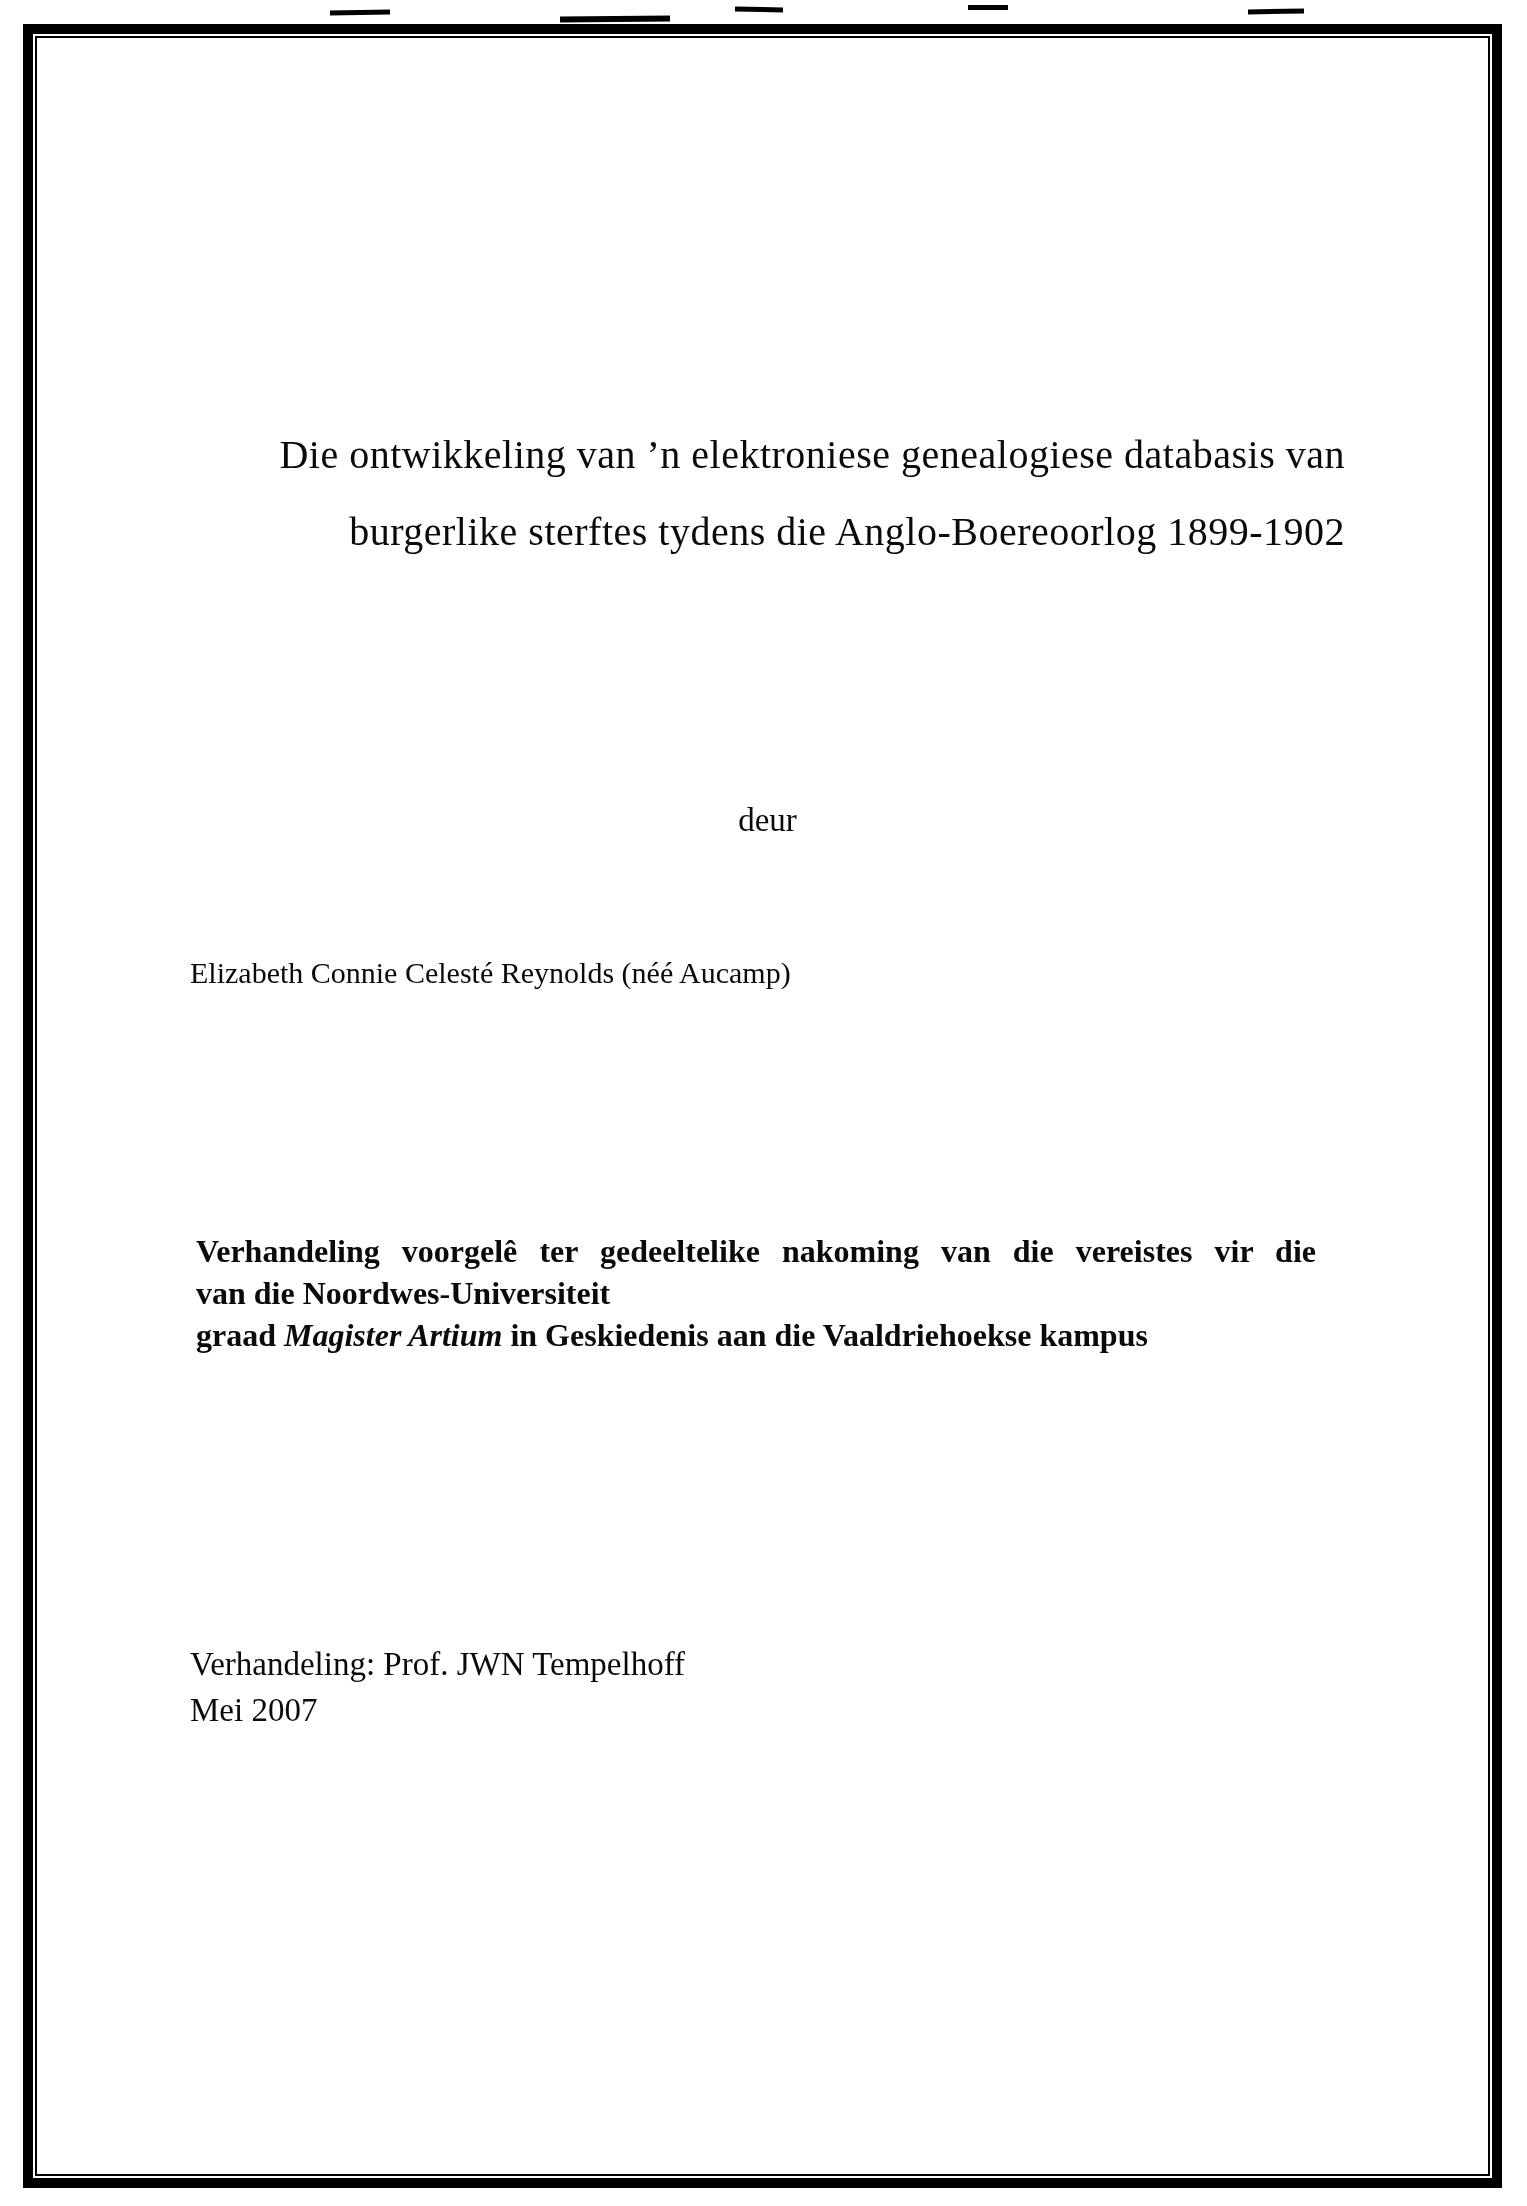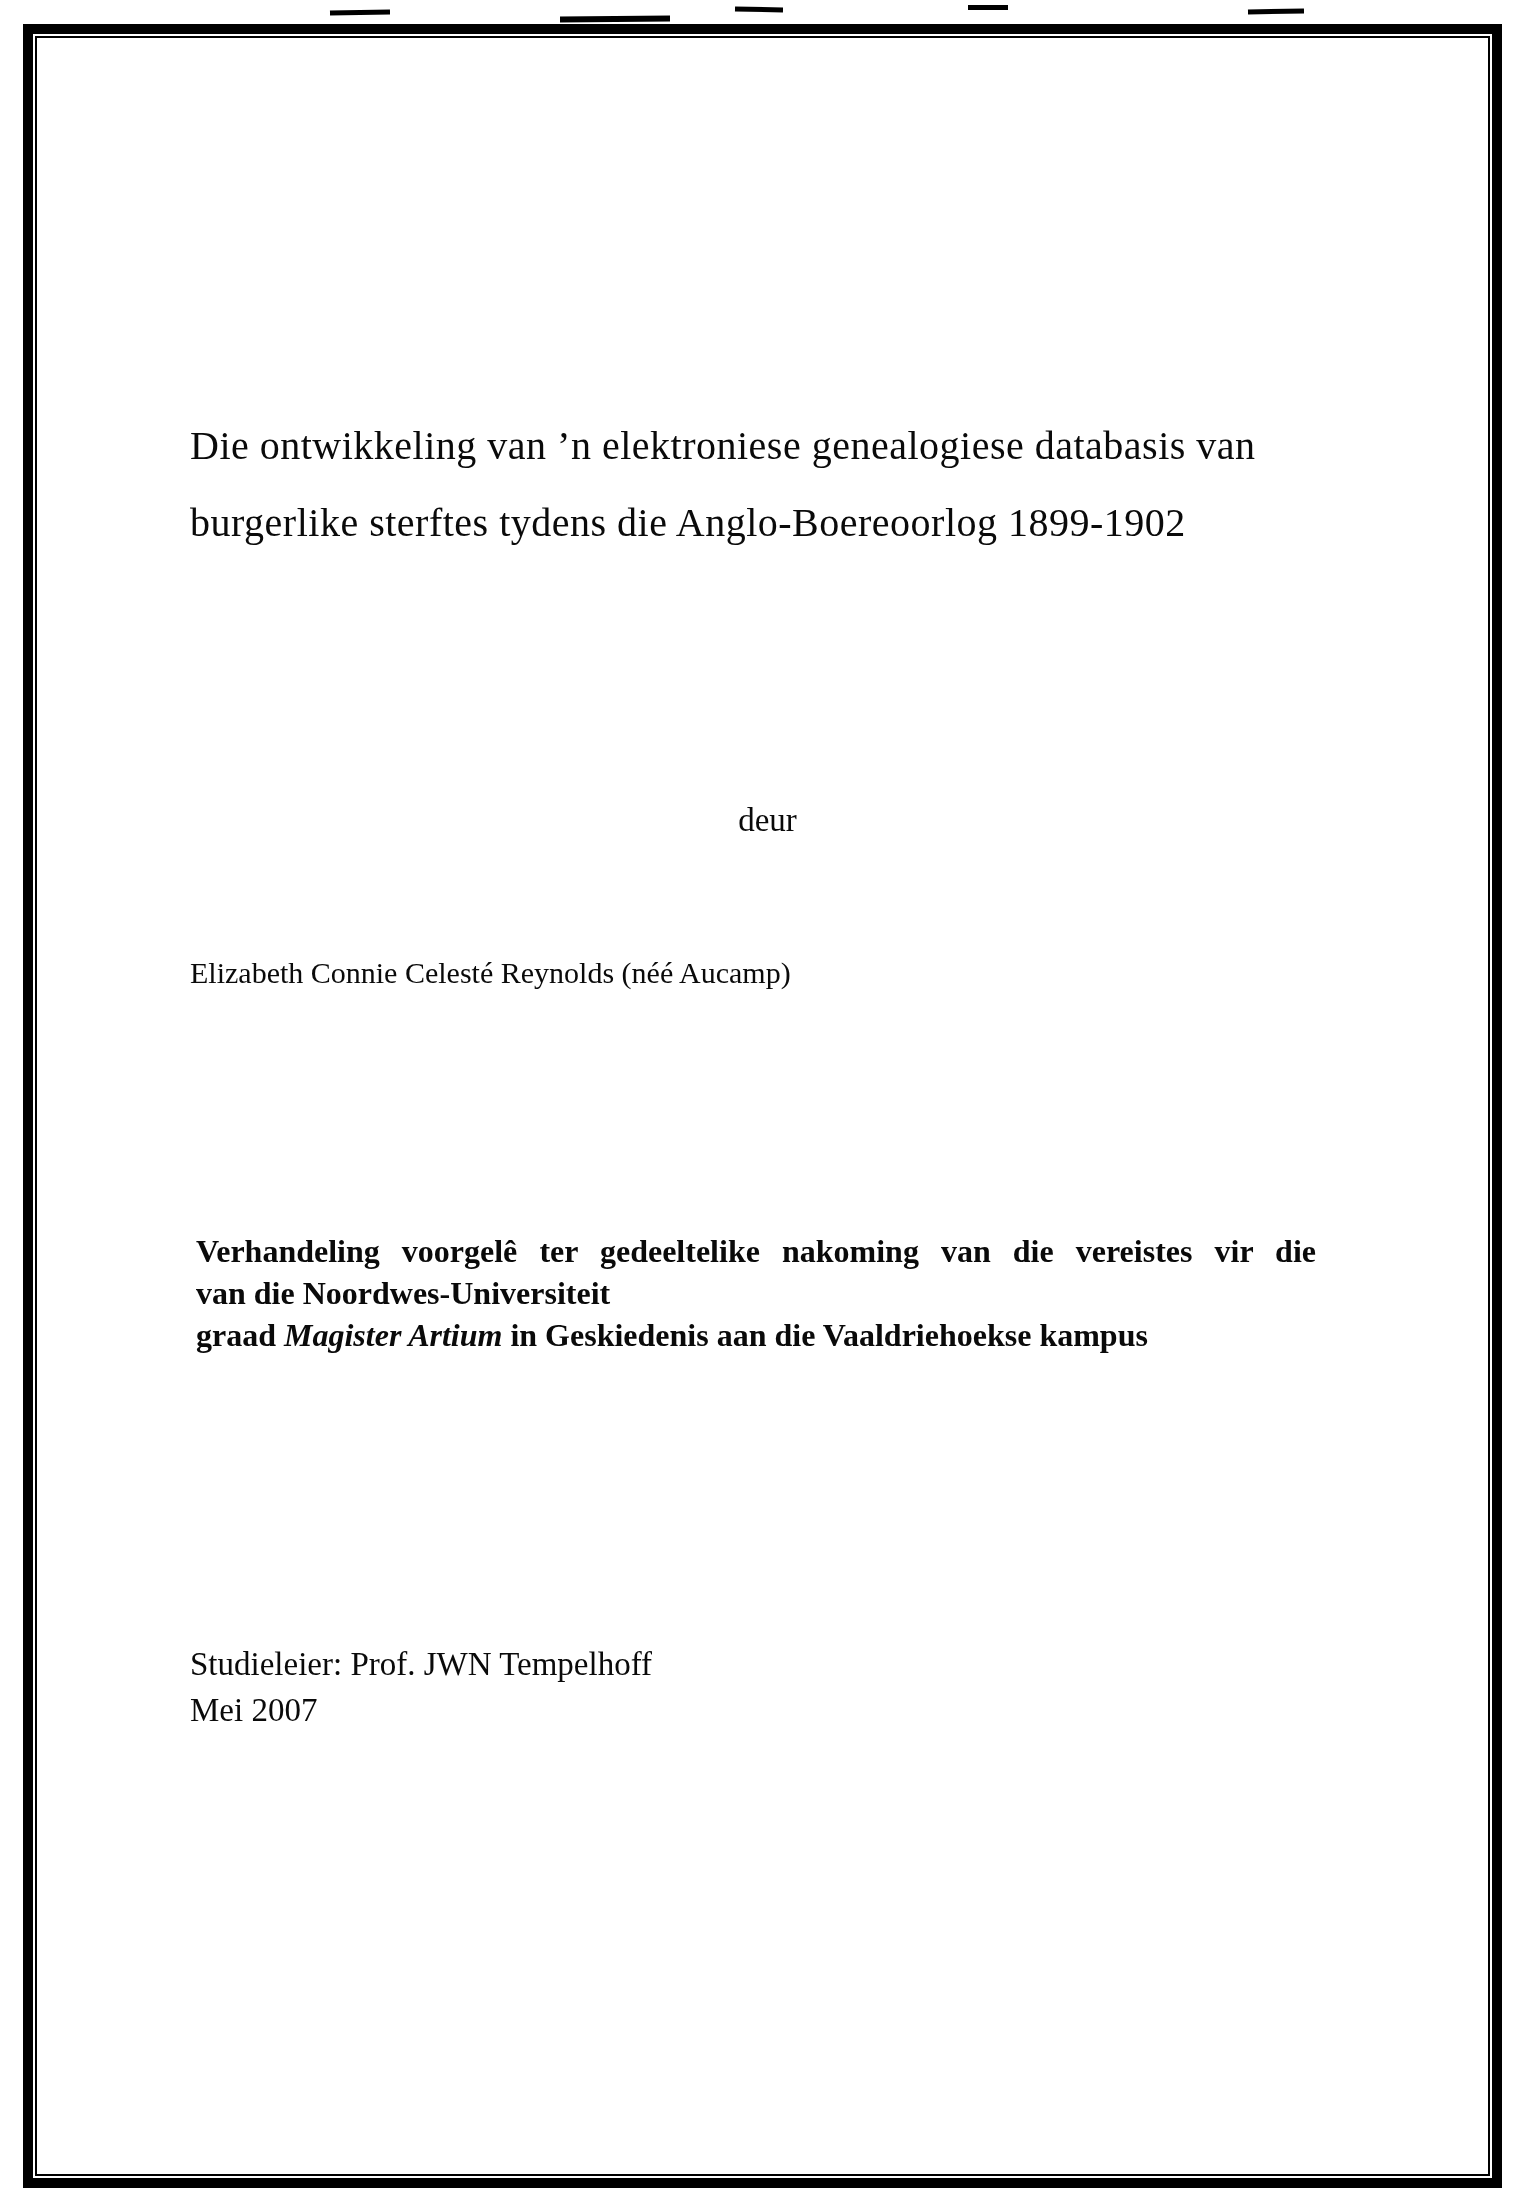--- a/index.html
+++ b/index.html
@@ -32,23 +32,23 @@
   .speck { position: absolute; background: #000; }
   .speck.s1 { left: 330px; top: 10px;  width: 60px;  height: 5px; transform: rotate(-1deg); }
   .speck.s2 { left: 735px; top: 7px;   width: 48px;  height: 5px; transform: rotate(1deg); }
   .speck.s3 { left: 968px; top: 5px;   width: 40px;  height: 5px; }
   .speck.s4 { left: 1248px; top: 9px;  width: 56px;  height: 5px; transform: rotate(-1deg); }
   .speck.s5 { left: 560px; top: 16px;  width: 110px; height: 6px; transform: rotate(-0.5deg); }
 
   .title-block {
     position: absolute;
     left: 190px;
-    top: 407px;
+    top: 416px;
     width: 1155px;
-    text-align: left;
+    text-align: right;
     font-size: 40px;
     line-height: 77px;
     letter-spacing: 0.5px;
     white-space: nowrap;
   }
   .byline {
     position: absolute;
     left: 190px;
     top: 802px;
     width: 1155px;
@@ -138,18 +138,18 @@
 
   <div class="author">Elizabeth Connie Celesté Reynolds (néé Aucamp)</div>
 
   <div class="description">
     <div class="just">Verhandeling voorgelê ter gedeeltelike nakoming van die vereistes vir die</div>
     <div>van die Noordwes-Universiteit</div>
     <div><span>graad </span><span class="it">Magister Artium</span><span> in Geskiedenis aan die Vaaldriehoekse kampus</span></div>
   </div>
 
   <div class="supervisor-block">
-    <div>Studieleier: Prof. JWN Tempelhoff</div>
+    <div>Verhandeling: Prof. JWN Tempelhoff</div>
     <div>Mei 2007</div>
   </div>
 
 
 </div>
 
 </body></html>

